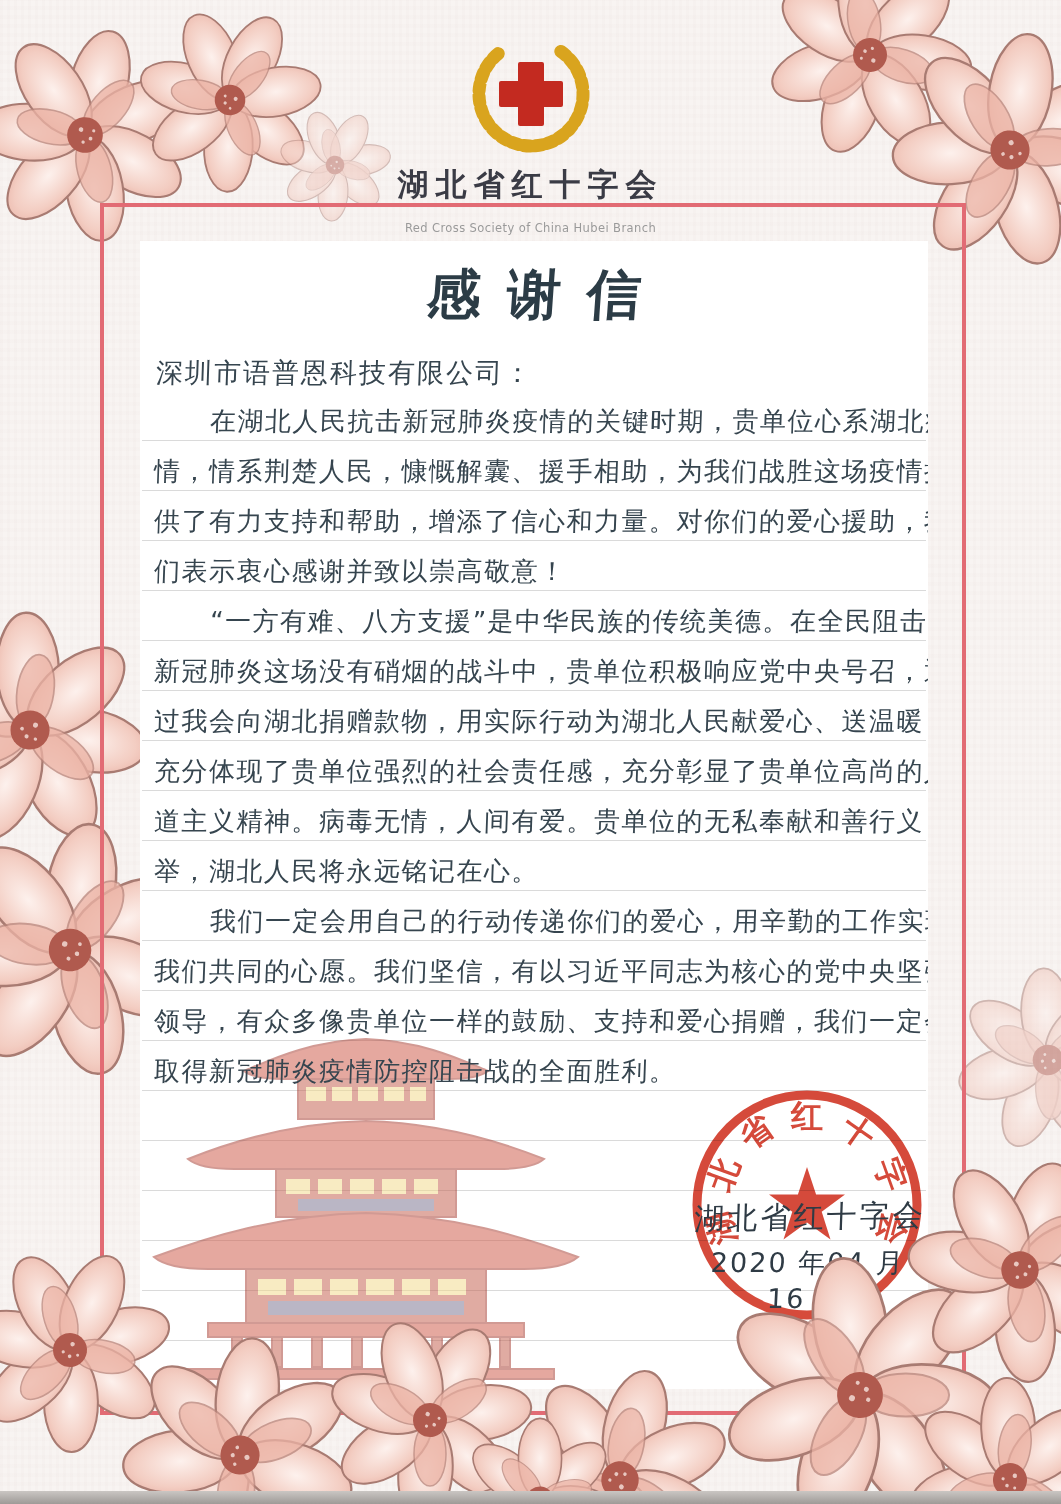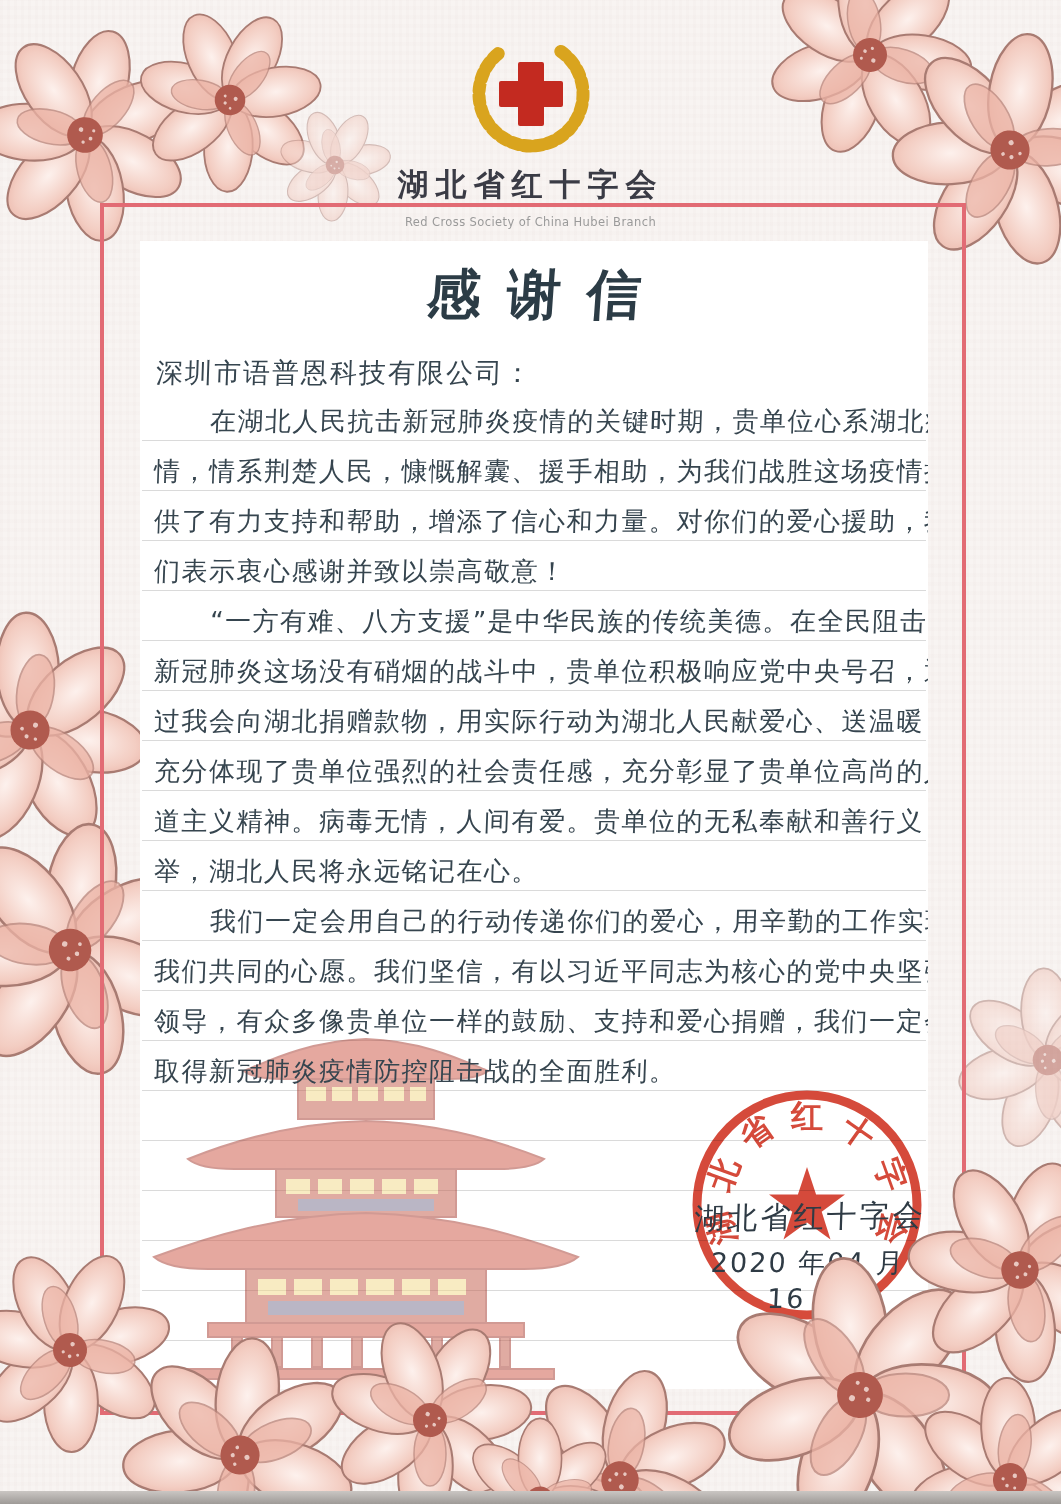--- a/index.html
+++ b/index.html
@@ -15,21 +15,21 @@
       repeating-linear-gradient(0deg, rgba(180,150,145,.025) 0 4px, rgba(255,255,255,0) 4px 9px);
   }
   svg.decor{position:absolute;left:0;top:0;width:1061px;height:1504px;pointer-events:none;}
   .decor-back{z-index:1;}
   .decor-front{z-index:6;}
 
   
   .letterhead{position:absolute;top:32px;left:0;right:0;text-align:center;z-index:2;}
   .logo-svg{display:block;margin:0 auto;}
   .org-cn{font-size:31px;font-weight:bold;color:#3a3b45;letter-spacing:7px;margin-top:4px;}
-  .org-en{font-size:11.5px;color:#9a9a9a;letter-spacing:.4px;margin-top:9px;}
+  .org-en{font-size:11.5px;color:#9a9a9a;letter-spacing:.4px;margin-top:15px;}
 
   
   .frame{
     position:absolute;left:100px;top:203px;width:858px;height:1204px;
     border:4px solid #e26b74;z-index:3;background:transparent;
   }
   .paper{
     position:absolute;left:140px;top:241px;width:788px;height:1148px;
     background:#ffffff;z-index:4;overflow:hidden;
   }

